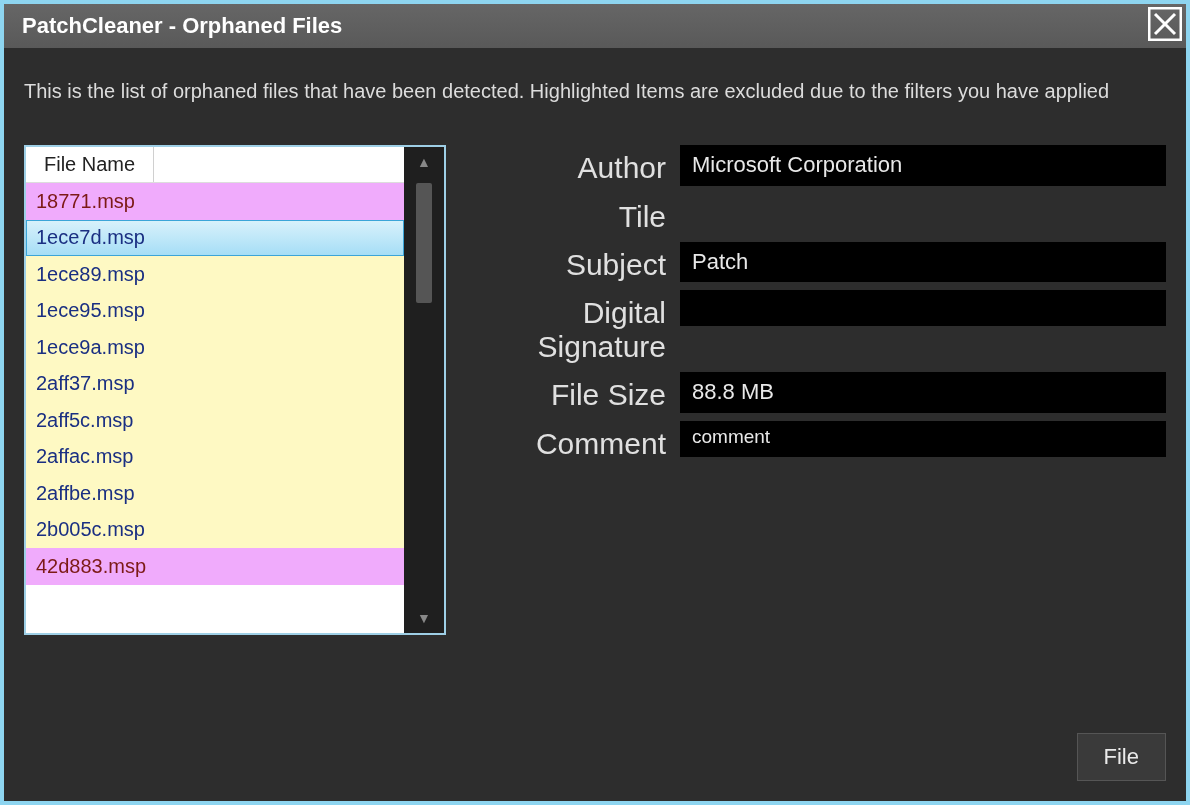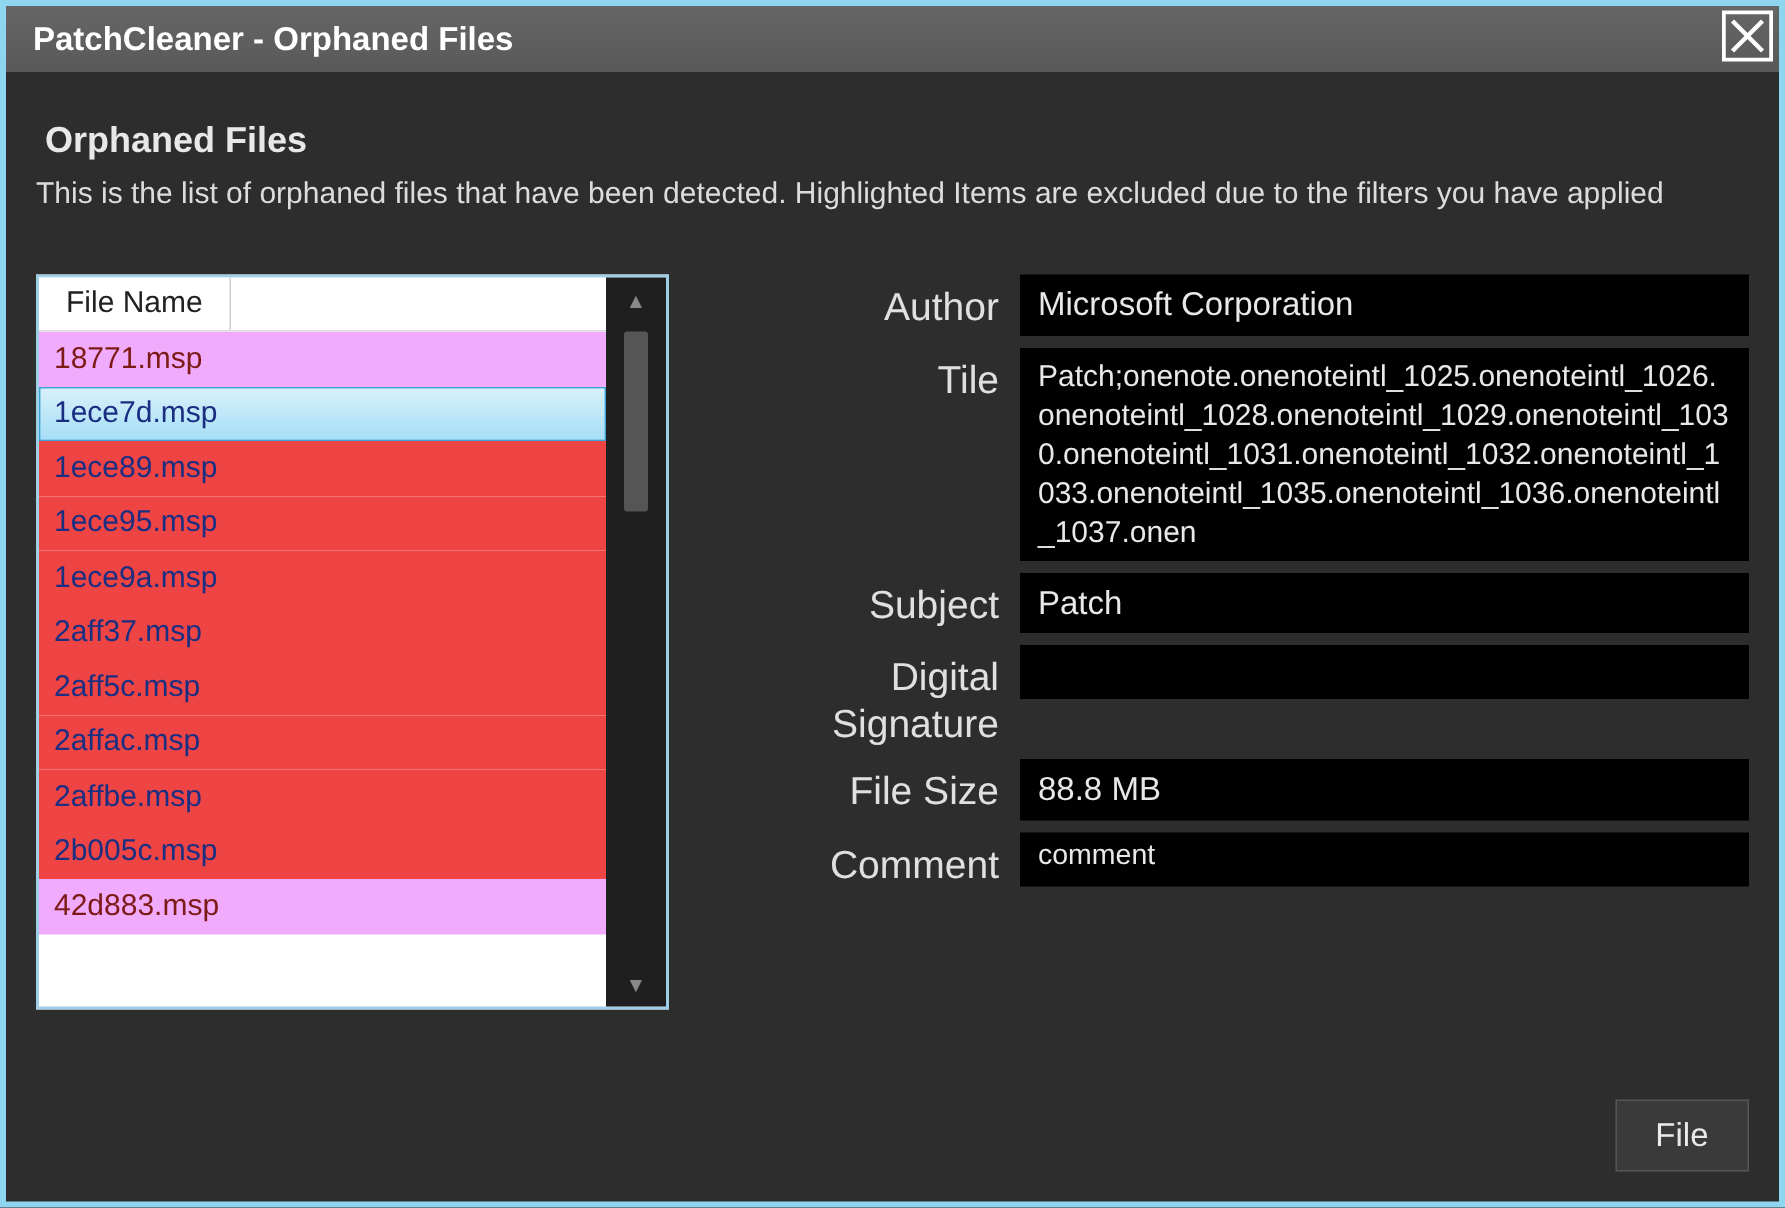--- a/index.html
+++ b/index.html
@@ -80,21 +80,21 @@
   }
   .list-body {
     flex:1; overflow:hidden;
   }
   .file-row {
     height: 36.5px;
     display:flex; align-items:center;
     padding: 0 10px;
     font-size: 20px;
     color: #1a2f82;
-    background:#ef4444;
+    background:#fef9c3;
     cursor:pointer;
   }
   .file-row.excluded {
     background:#f0abfc;
     color:#7c1a16;
   }
   .file-row.selected {
     background: linear-gradient(#d8f1fb, #a6def6);
     border:1px solid #3ba5d8;
     padding:0 9px;
@@ -124,21 +124,21 @@
     padding-left: 20px;
     display:flex; flex-direction:column; gap:8px;
   }
   .field-row {
     display:flex; align-items:flex-start;
     gap: 14px;
   }
   .field-label {
     width: 180px;
     text-align:right;
-    font-size:26px;
+    font-size:30px;
     color:#e0e0e0;
     padding-top:6px;
   }
   .field-value {
     flex:1;
     background:#000000;
     color:#e8e8e8;
     font-size:22px;
     padding:6px 12px;
     min-height:40px;
@@ -173,21 +173,20 @@
             <rect x="1" y="1" width="32" height="32" fill="none" stroke="#fff" stroke-width="3"></rect>
             <line x1="7" y1="7" x2="27" y2="27" stroke="#fff" stroke-width="3"></line>
             <line x1="27" y1="7" x2="7" y2="27" stroke="#fff" stroke-width="3"></line>
           </svg>
       </span>
     </div>
   </div>
 
   <div class="content">
 
-    <div class="heading">Orphaned Files</div>
     <div class="description">This is the list of orphaned files that have been detected. Highlighted Items are excluded due to the filters you have applied</div>
 
     <div class="main-row">
 
       <div class="list-frame">
         <div class="list-col">
           <div class="col-header">
             <div class="col-header-cell">File Name</div>
           </div>
           <div class="list-body" id="list-body">
@@ -235,21 +234,20 @@
         </div>
       </div>
 
       <div class="details">
         <div class="field-row">
           <div class="field-label">Author</div>
           <div class="field-value">Microsoft Corporation</div>
         </div>
         <div class="field-row">
           <div class="field-label">Tile</div>
-          <div class="field-value tall">Patch;onenote.onenoteintl_1025.onenoteintl_1026.onenoteintl_1028.onenoteintl_1029.onenoteintl_1030.onenoteintl_1031.onenoteintl_1032.onenoteintl_1033.onenoteintl_1035.onenoteintl_1036.onenoteintl_1037.onen</div>
         </div>
         <div class="field-row">
           <div class="field-label">Subject</div>
           <div class="field-value">Patch</div>
         </div>
         <div class="field-row">
           <div class="field-label">Digital Signature</div>
           <div class="field-value short"></div>
         </div>
         <div class="field-row">

